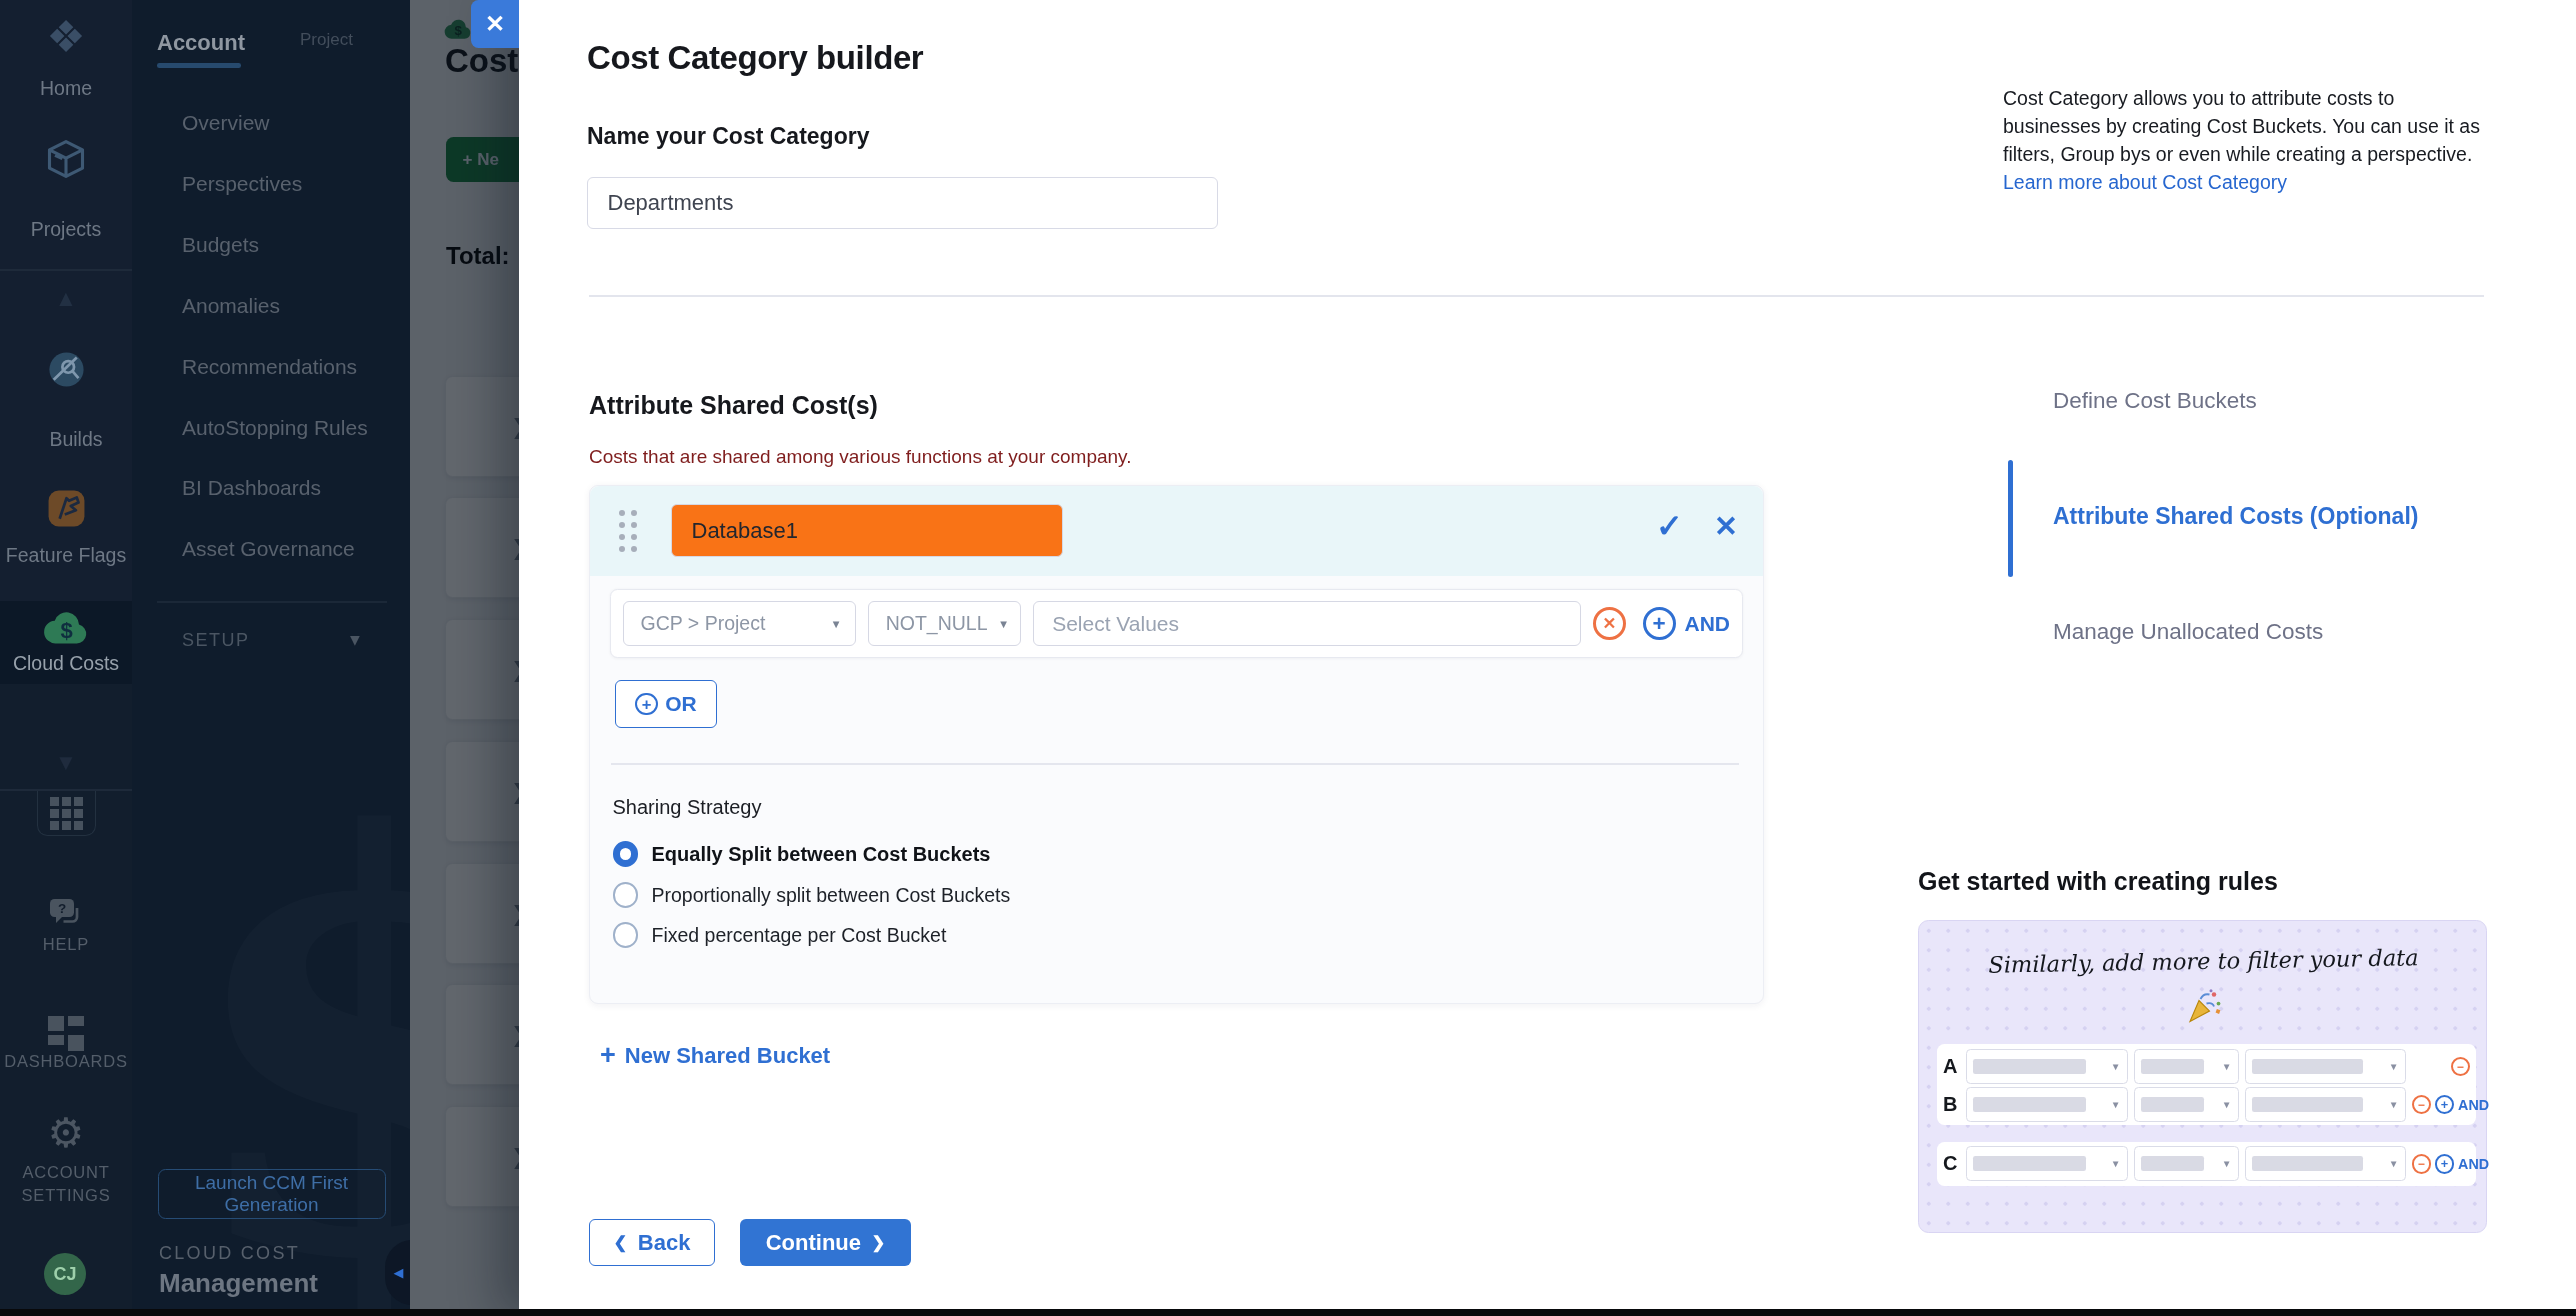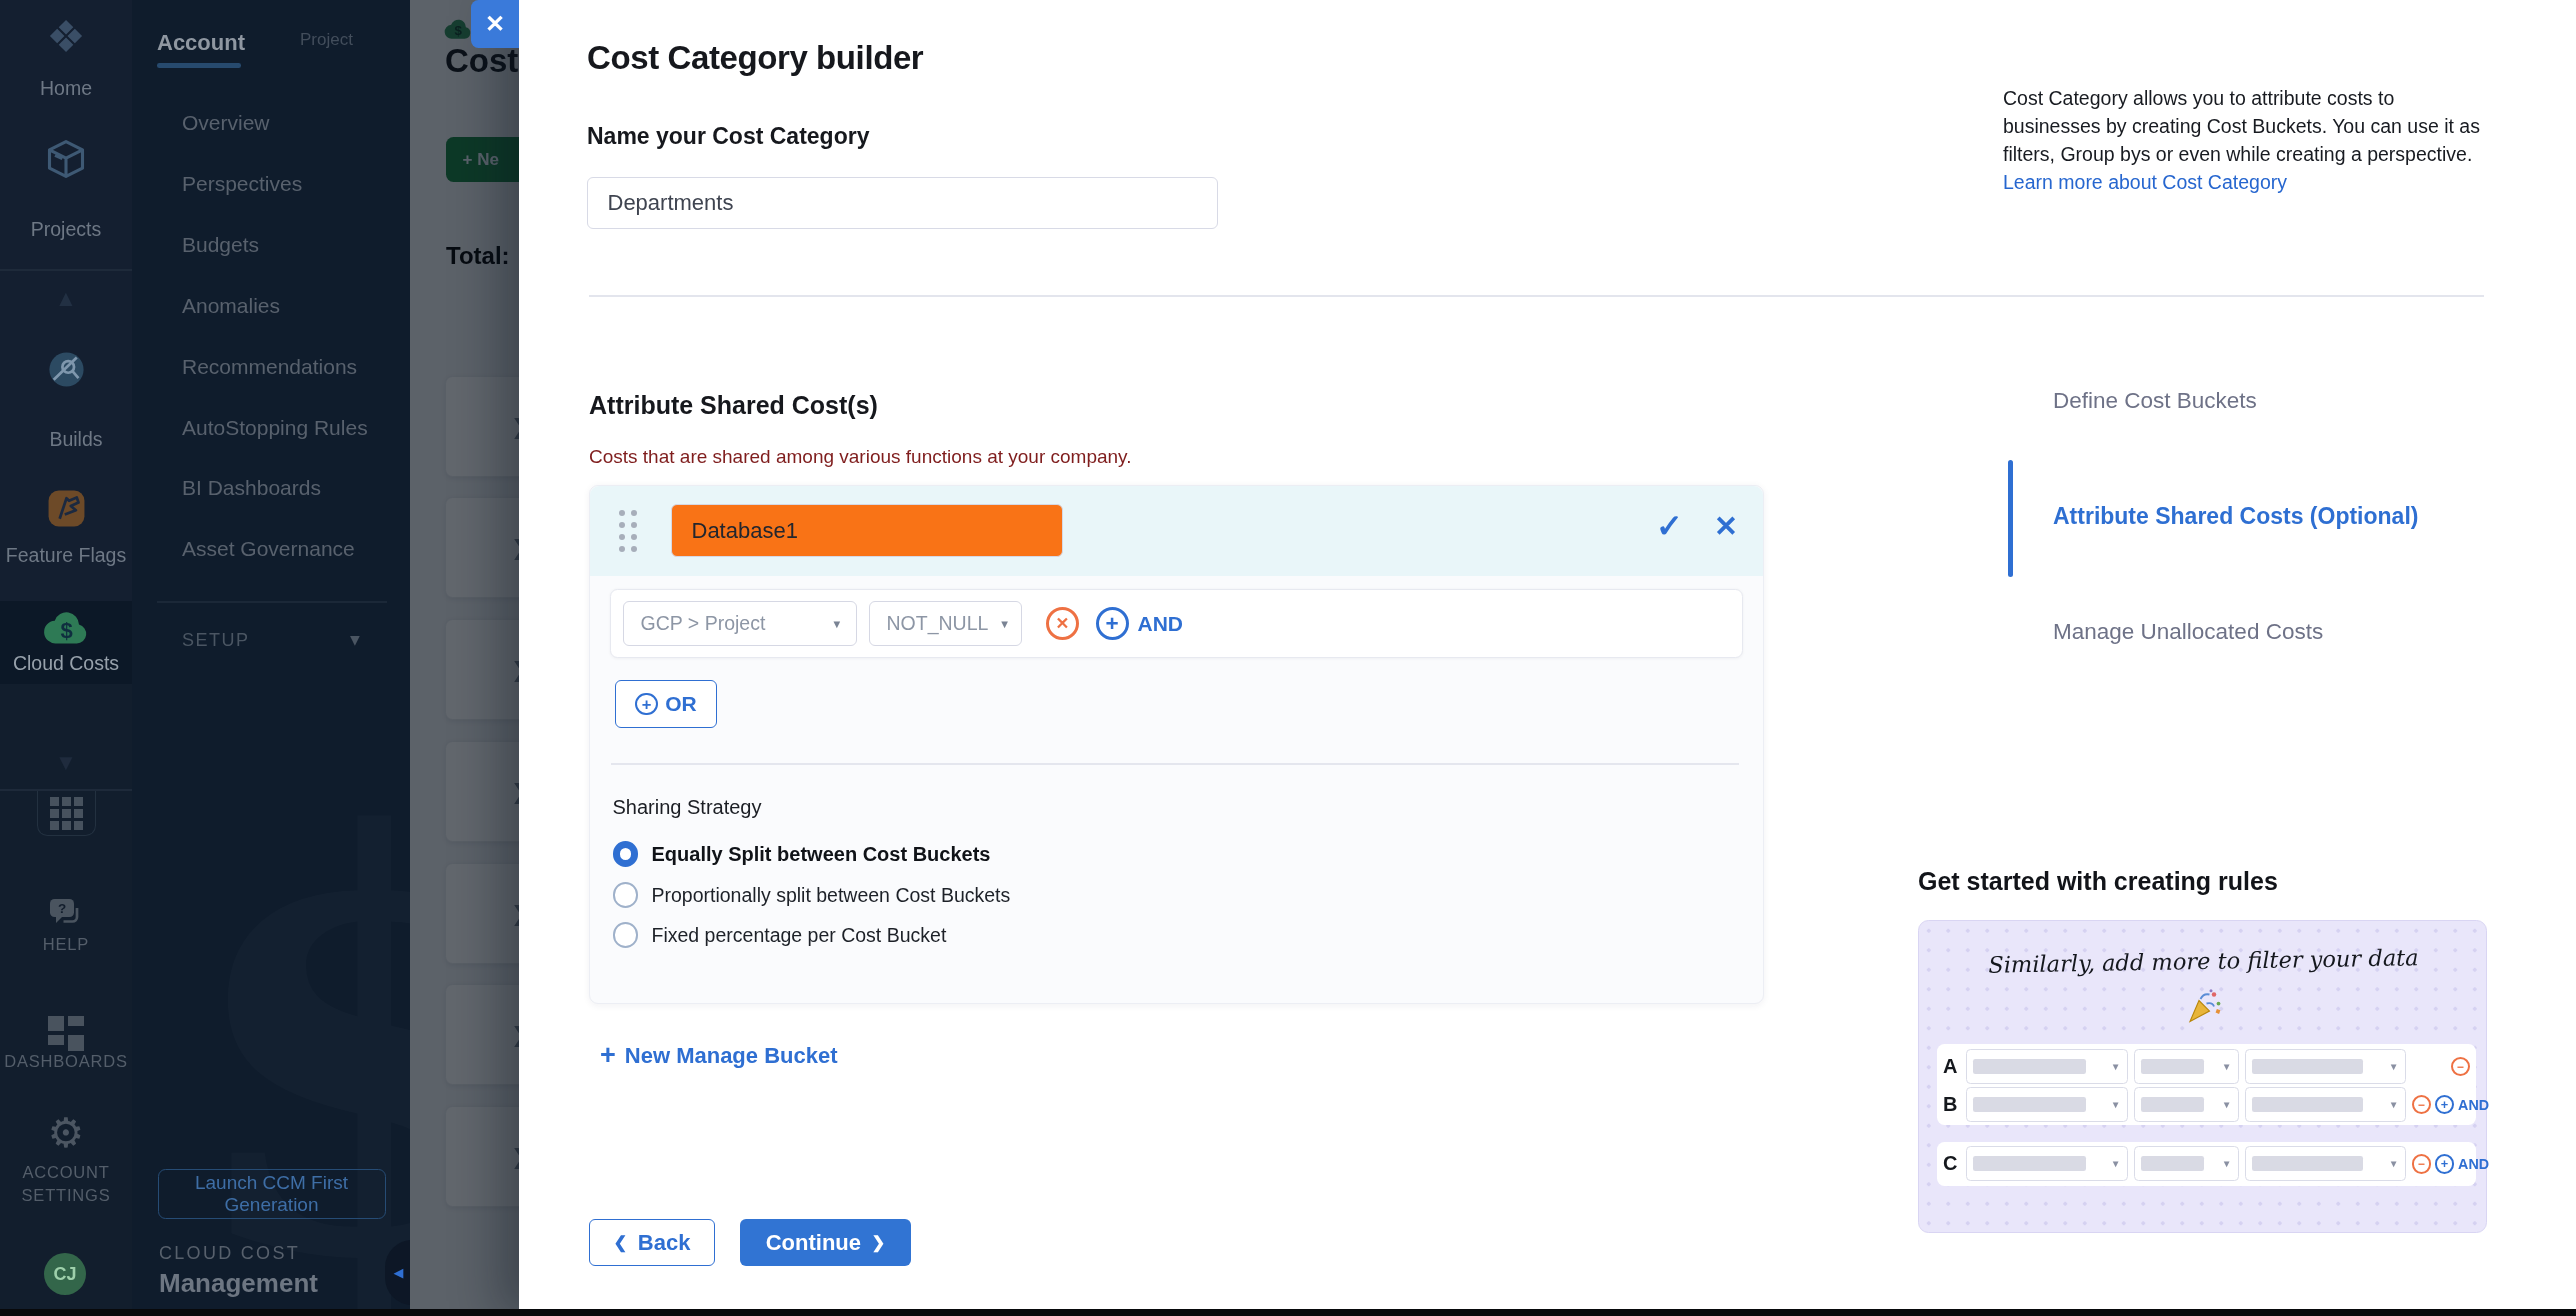--- a/index.html
+++ b/index.html
@@ -335,20 +335,21 @@
 
       <div class="abs rule-row">
         <div class="sel" style="width:234px;margin-right:12px;">
           <span class="t">GCP &gt; Project</span>
           <span class="c">▼</span>
         </div>
         <div class="sel" style="width:153px;margin-right:12px;">
           <span class="t">NOT_NULL</span>
           <span class="c">▼</span>
         </div>
+        <div class="values-input" style="width:550px;">Select Values</div>
         <div class="icirc ix" style="margin-left:12px;">
           <span>✕</span>
         </div>
         <div class="icirc ip" style="margin-left:16.5px;">
           <span>+</span>
         </div>
         <span class="and-lbl">AND</span>
       </div>
 
       <div class="abs or-btn">
@@ -368,21 +369,21 @@
         <span class="l2">Proportionally split between Cost Buckets</span>
       </div>
       <div class="abs radio-row" style="top:434px;">
         <span class="radio off"></span>
         <span class="l2">Fixed percentage per Cost Bucket</span>
       </div>
     </div>
 
     <div class="abs new-bucket">
       <span class="pl">+</span>
-      <span class="t">New Manage Bucket</span>
+      <span class="t">New Shared Bucket</span>
     </div>
 
     <div class="abs back-btn">
       <span class="chev-s">❮</span>
       <span>Back</span>
     </div>
     <div class="abs cont-btn">
       <span>Continue</span>
       <span class="chev-s">❯</span>
     </div>

